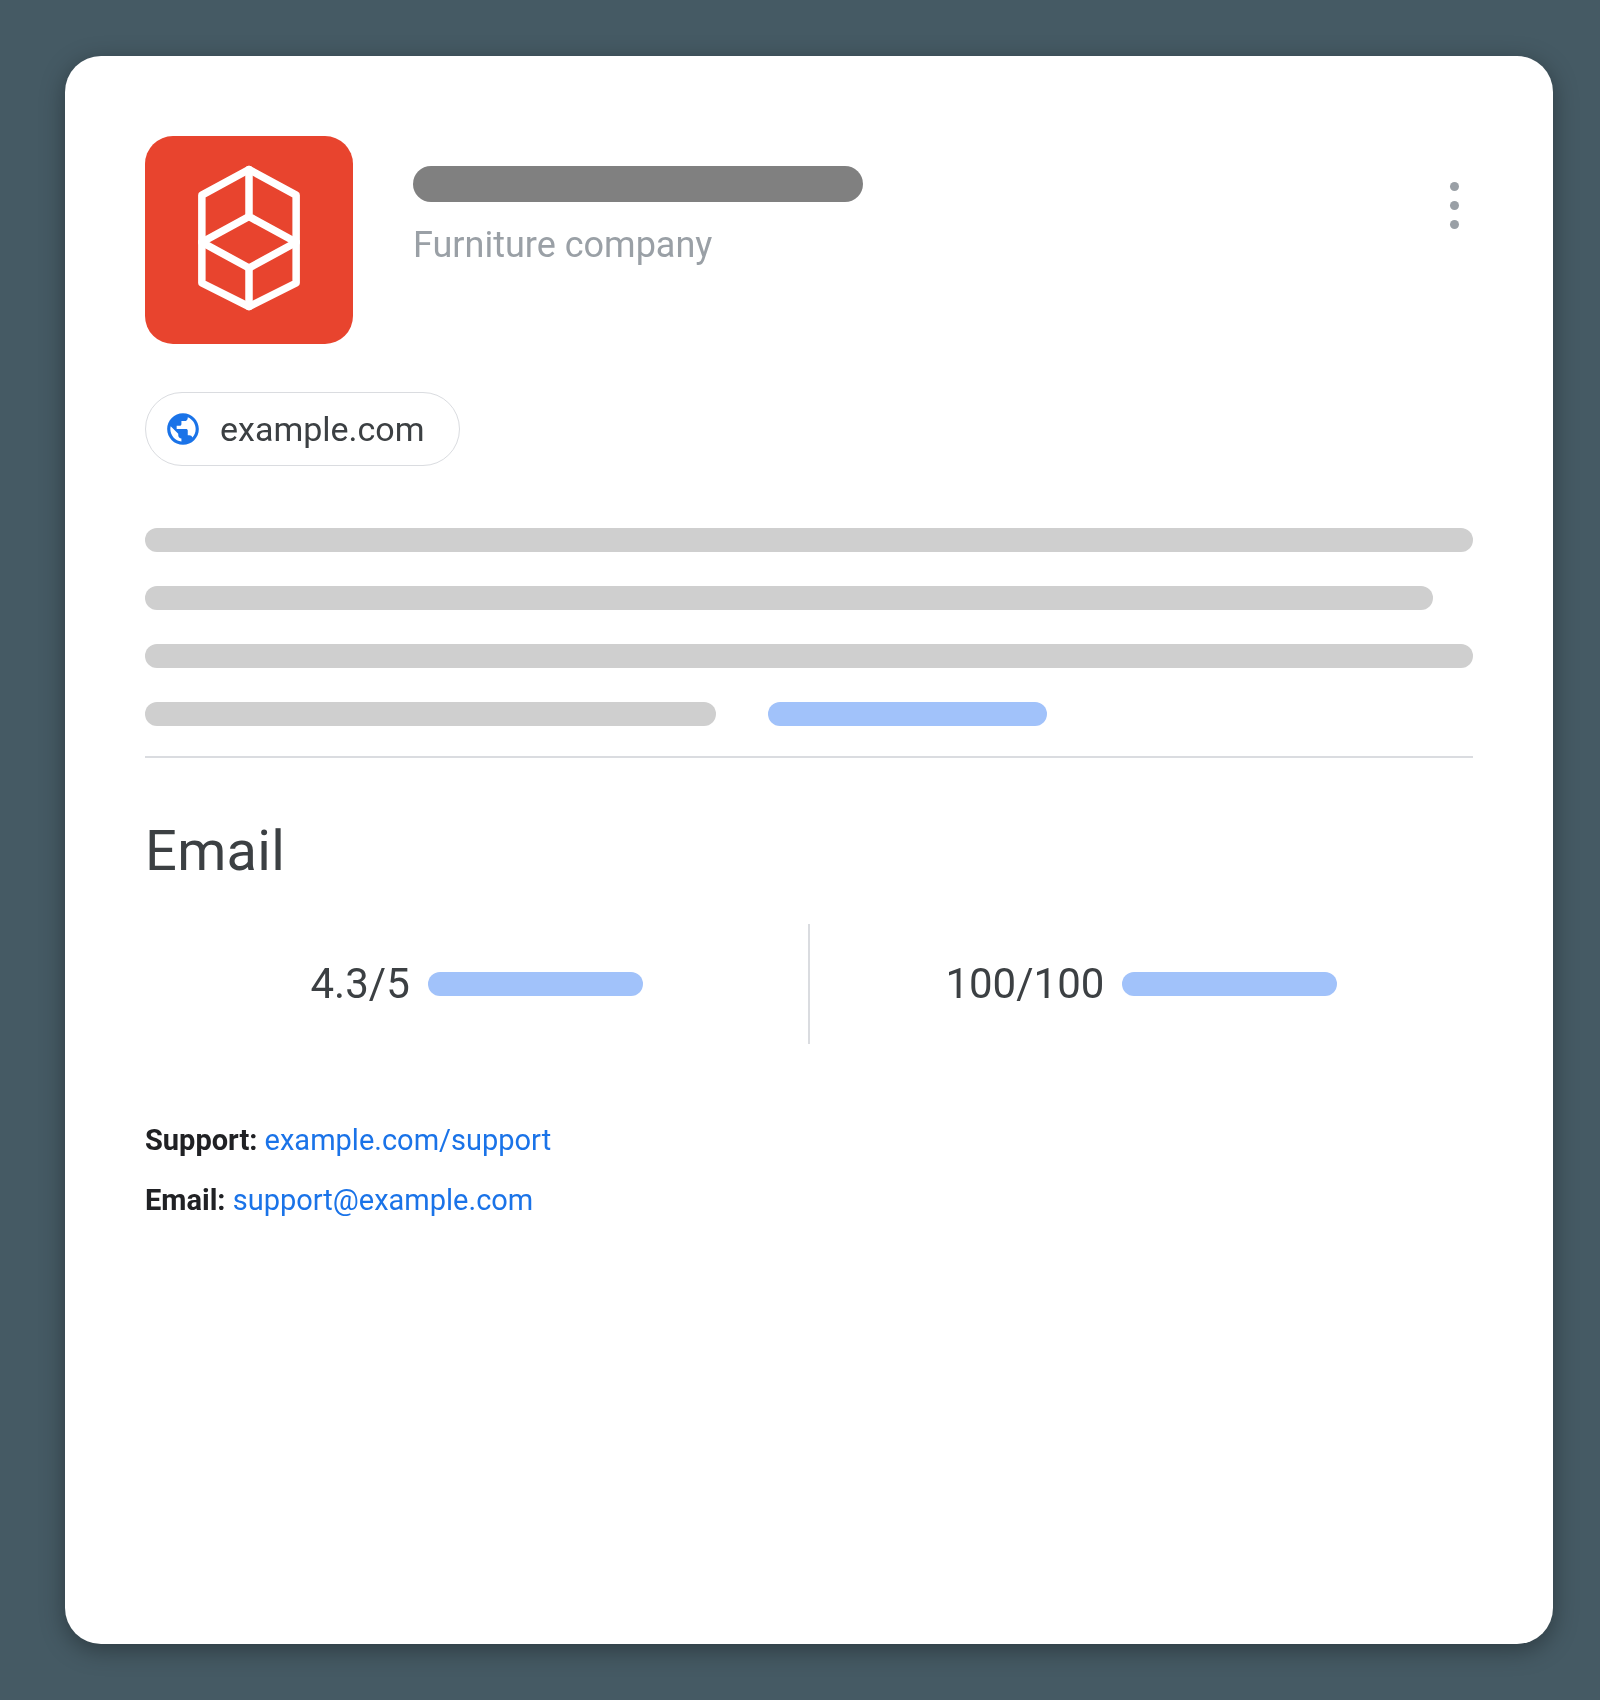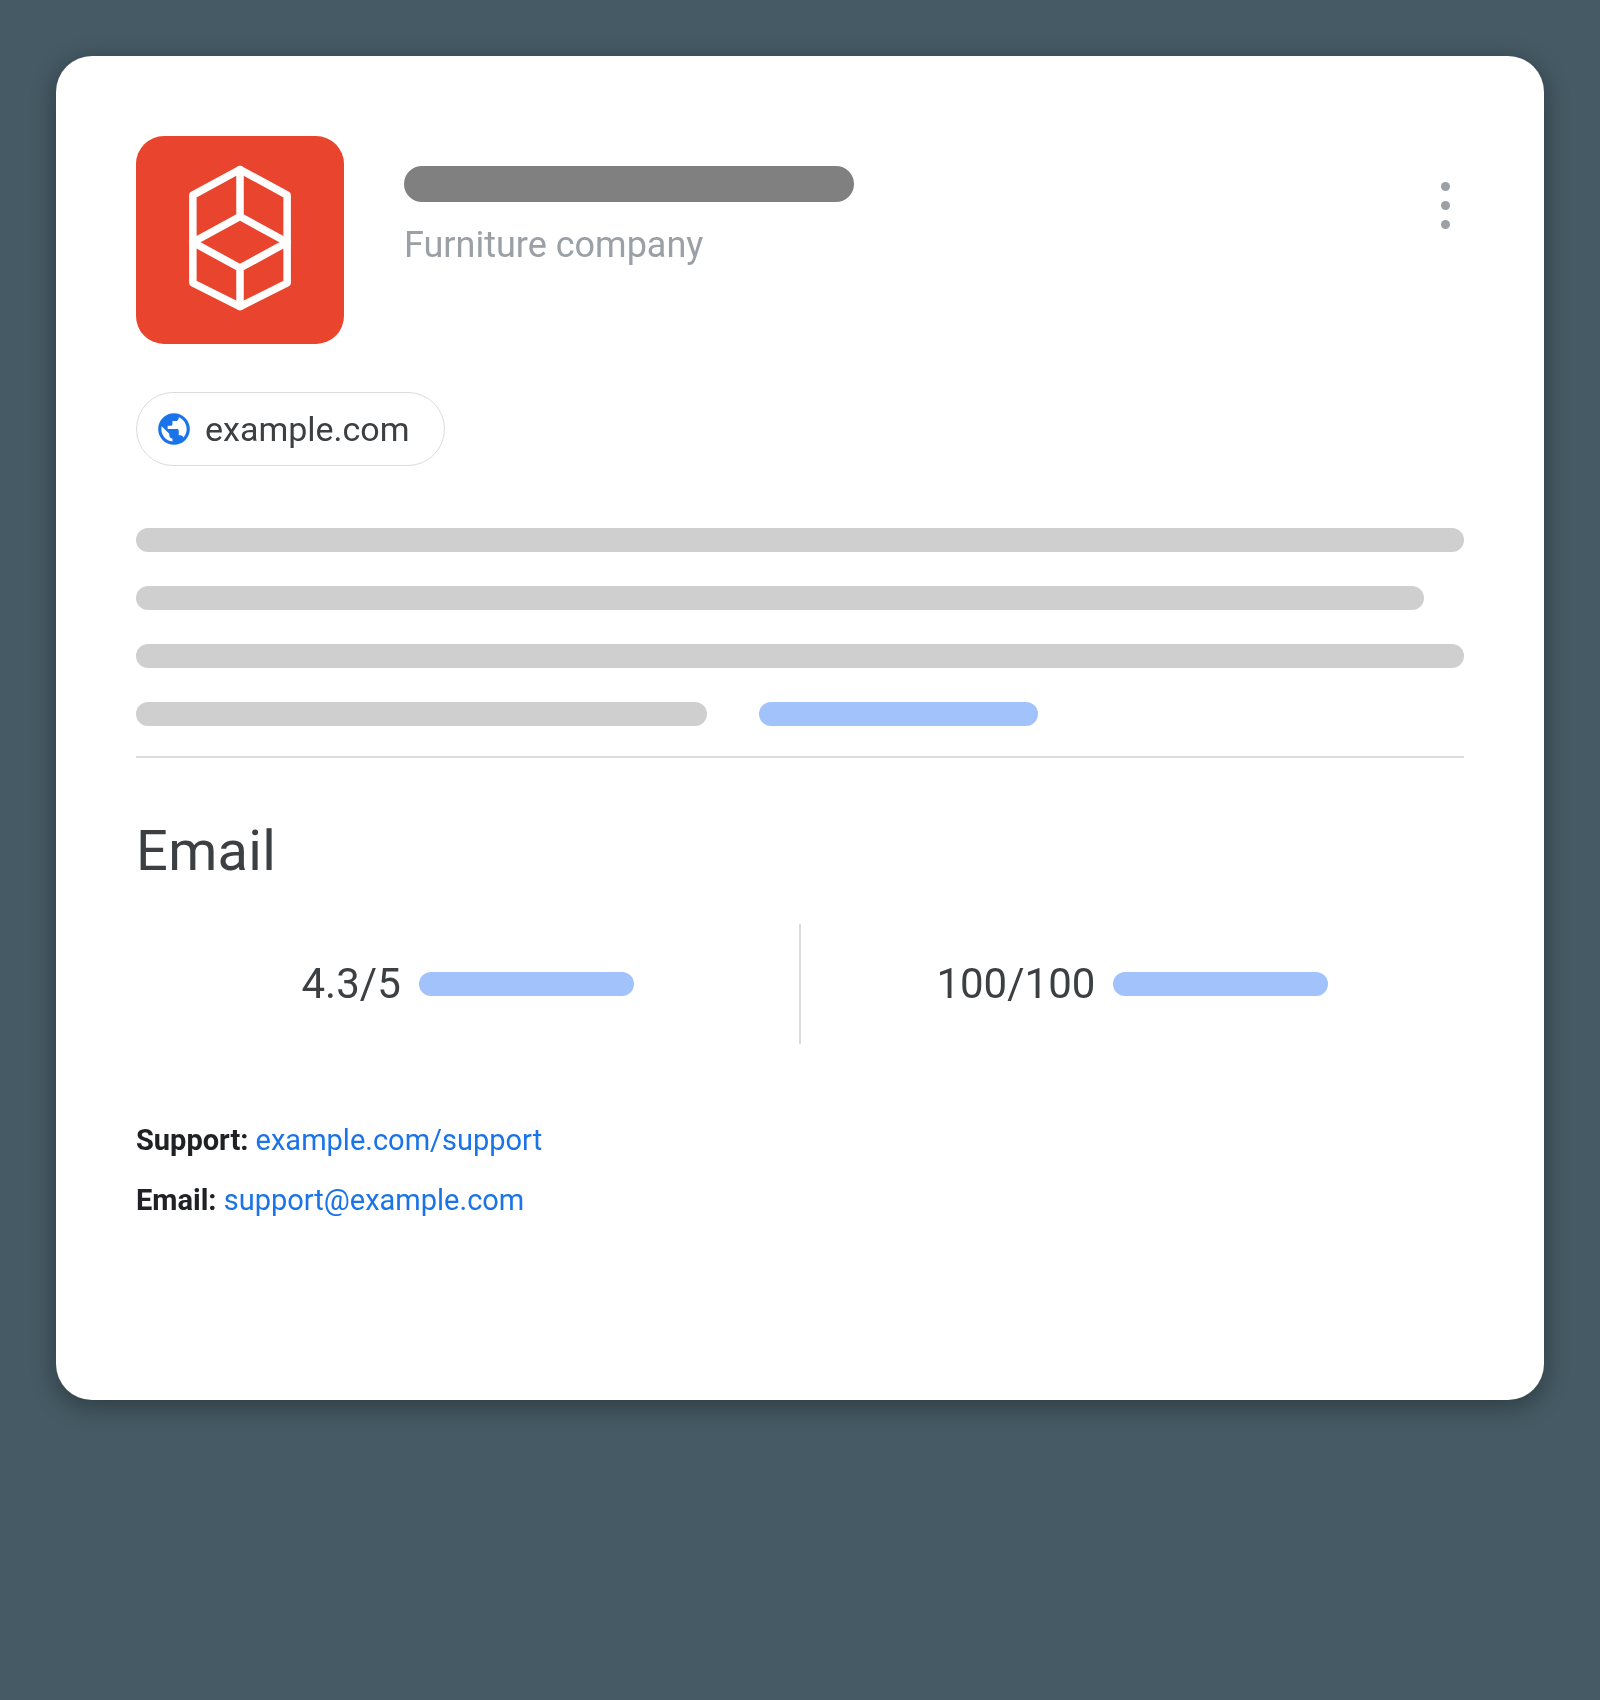--- a/index.html
+++ b/index.html
@@ -4,24 +4,24 @@
 <style>
   * { box-sizing: border-box; margin: 0; padding: 0; }
   html, body {
     width: 1600px;
     height: 1700px;
     background: #455a64;
     font-family: "Google Sans", Roboto, Arial, sans-serif;
   }
   .card {
     position: absolute;
-    left: 56px;
+    left: 65px;
     top: 56px;
     width: 1488px;
-    height: 1344px;
+    height: 1588px;
     background: #ffffff;
     border-radius: 36px;
     box-shadow: 0 6px 24px rgba(0,0,0,0.35);
     padding: 80px 80px 60px 80px;
     overflow: hidden;
   }
 
   
   .header {
     display: flex;
@@ -68,21 +68,21 @@
     height: 9px;
     border-radius: 50%;
     background: #9aa0a6;
   }
 
   
   .chip-row { margin-top: 48px; }
   .chip {
     display: inline-flex;
     align-items: center;
-    gap: 12px;
+    gap: 18px;
     height: 74px;
     border: 1.5px solid #dadce0;
     border-radius: 37px;
     padding: 0 34px 0 18px;
     cursor: pointer;
   }
   .chip .globe {
     width: 38px;
     height: 38px;
     color: #1a73e8;

